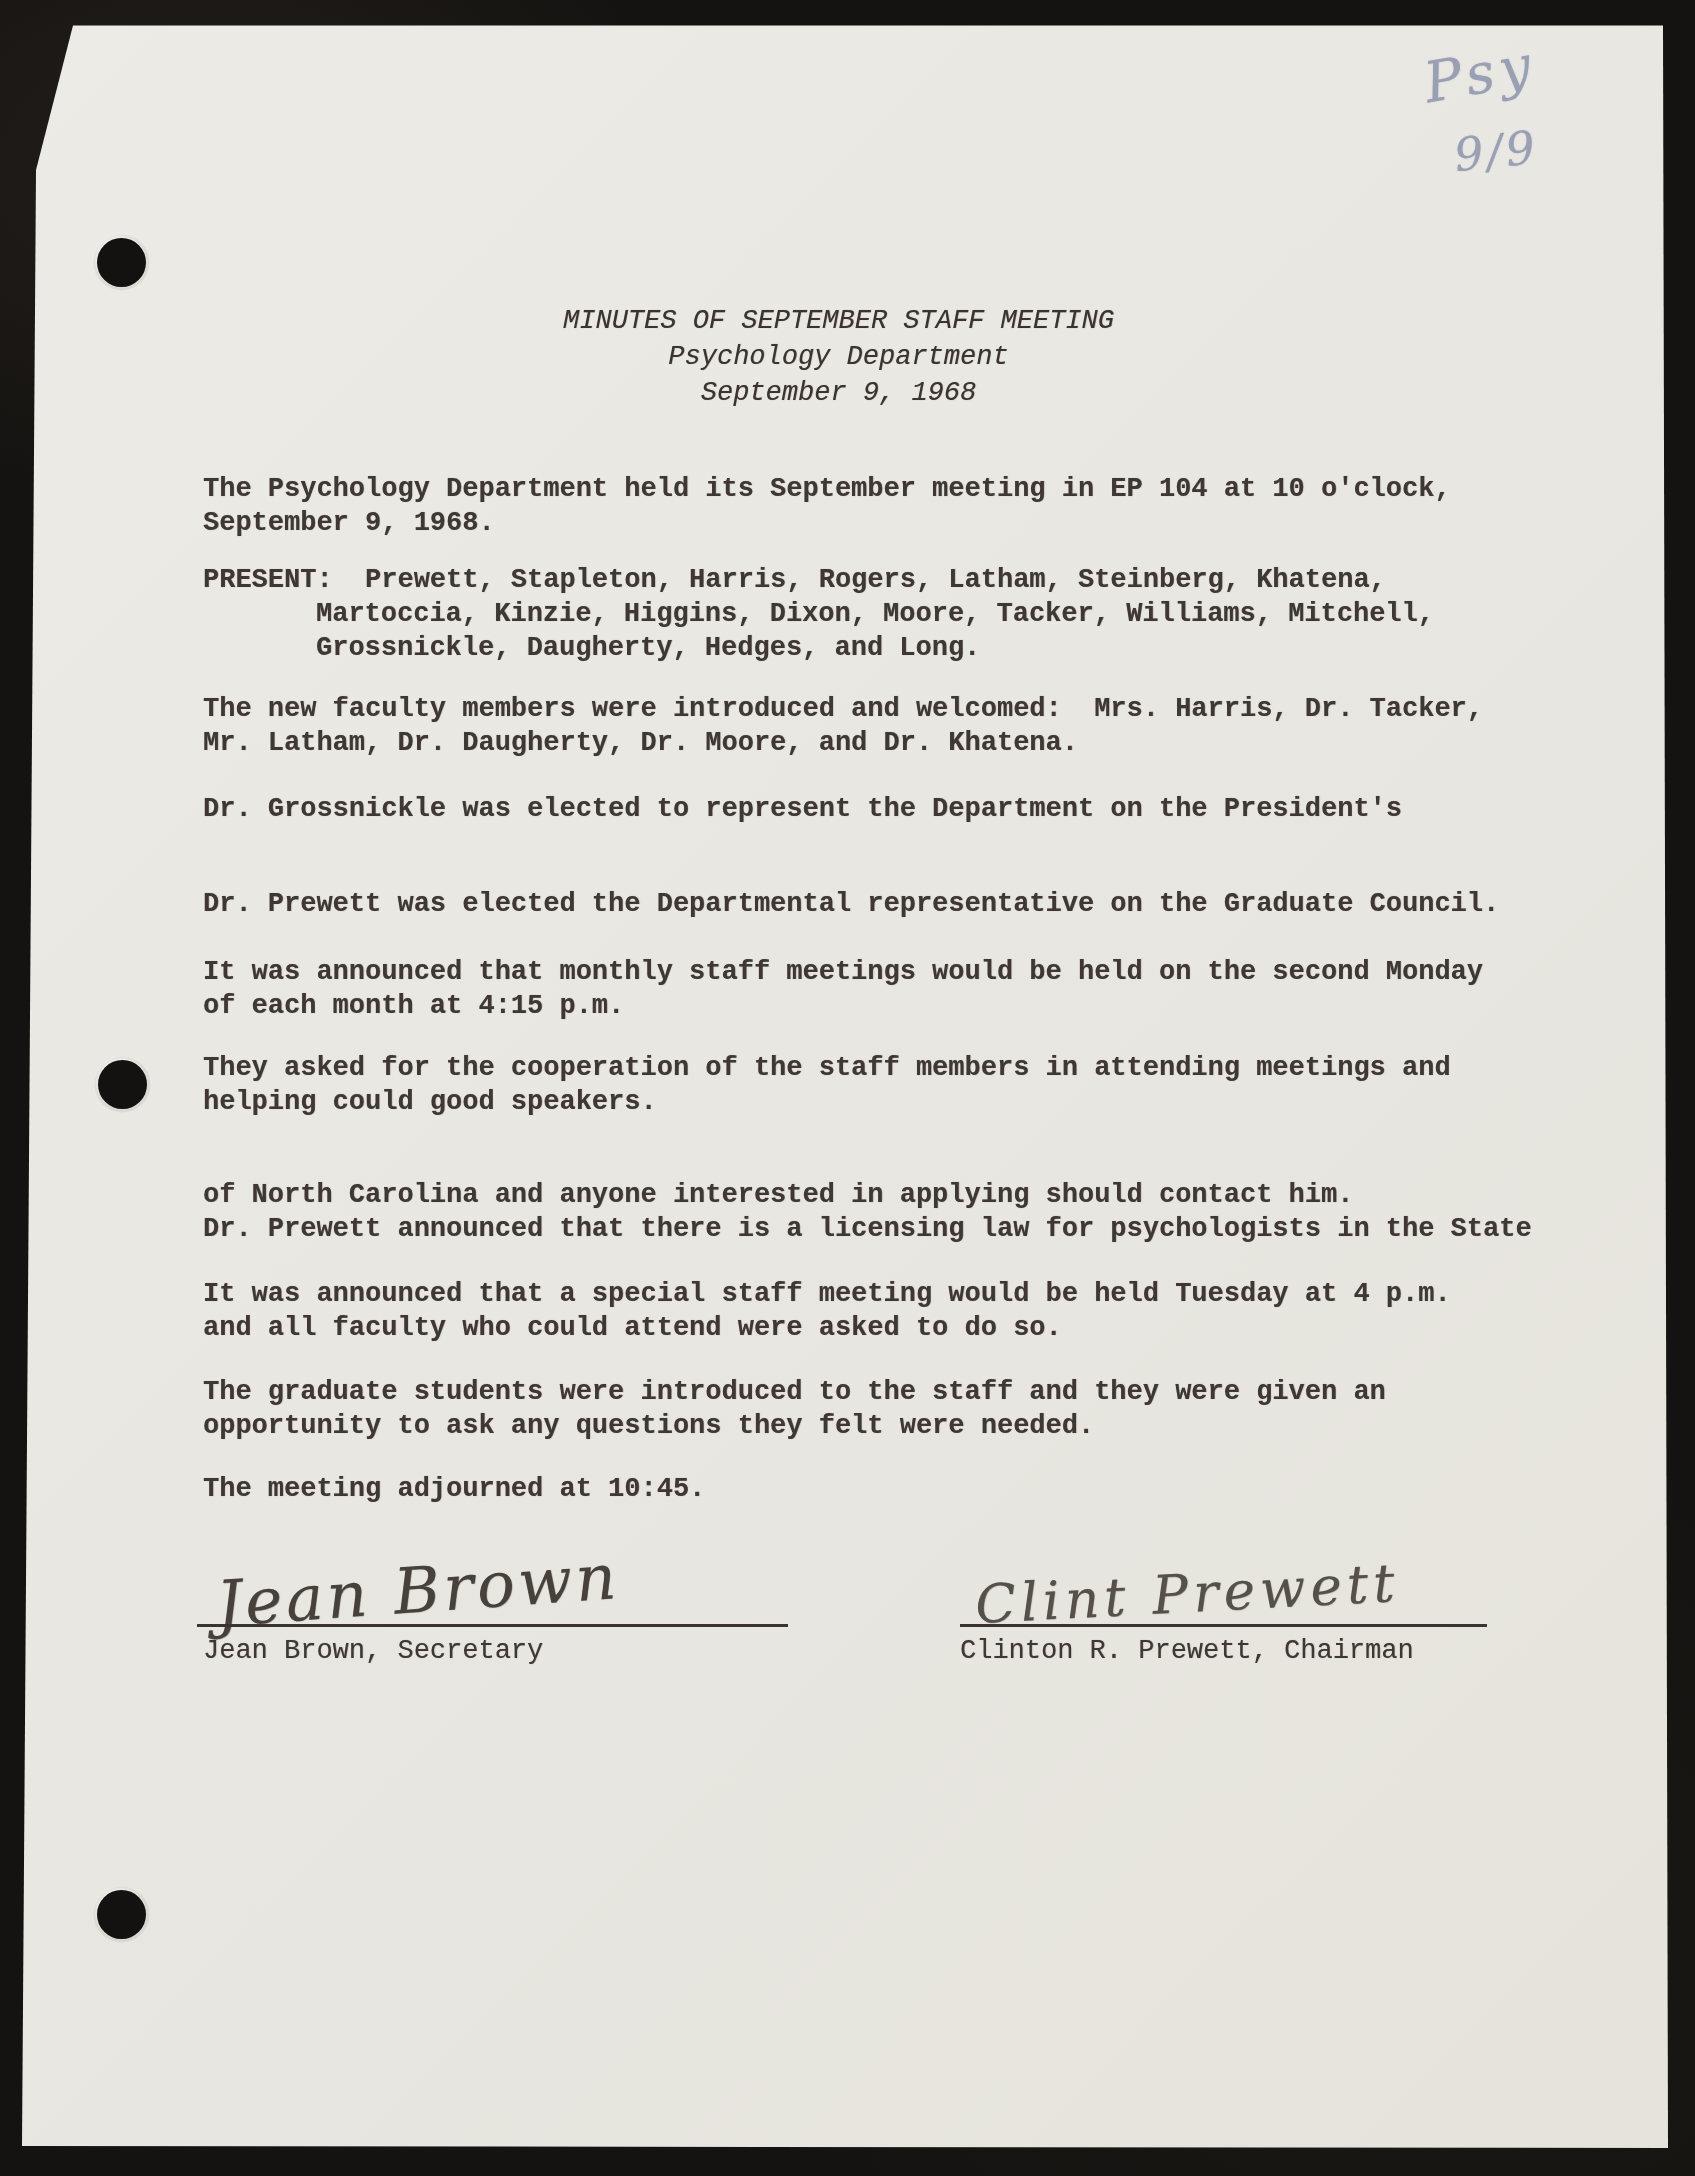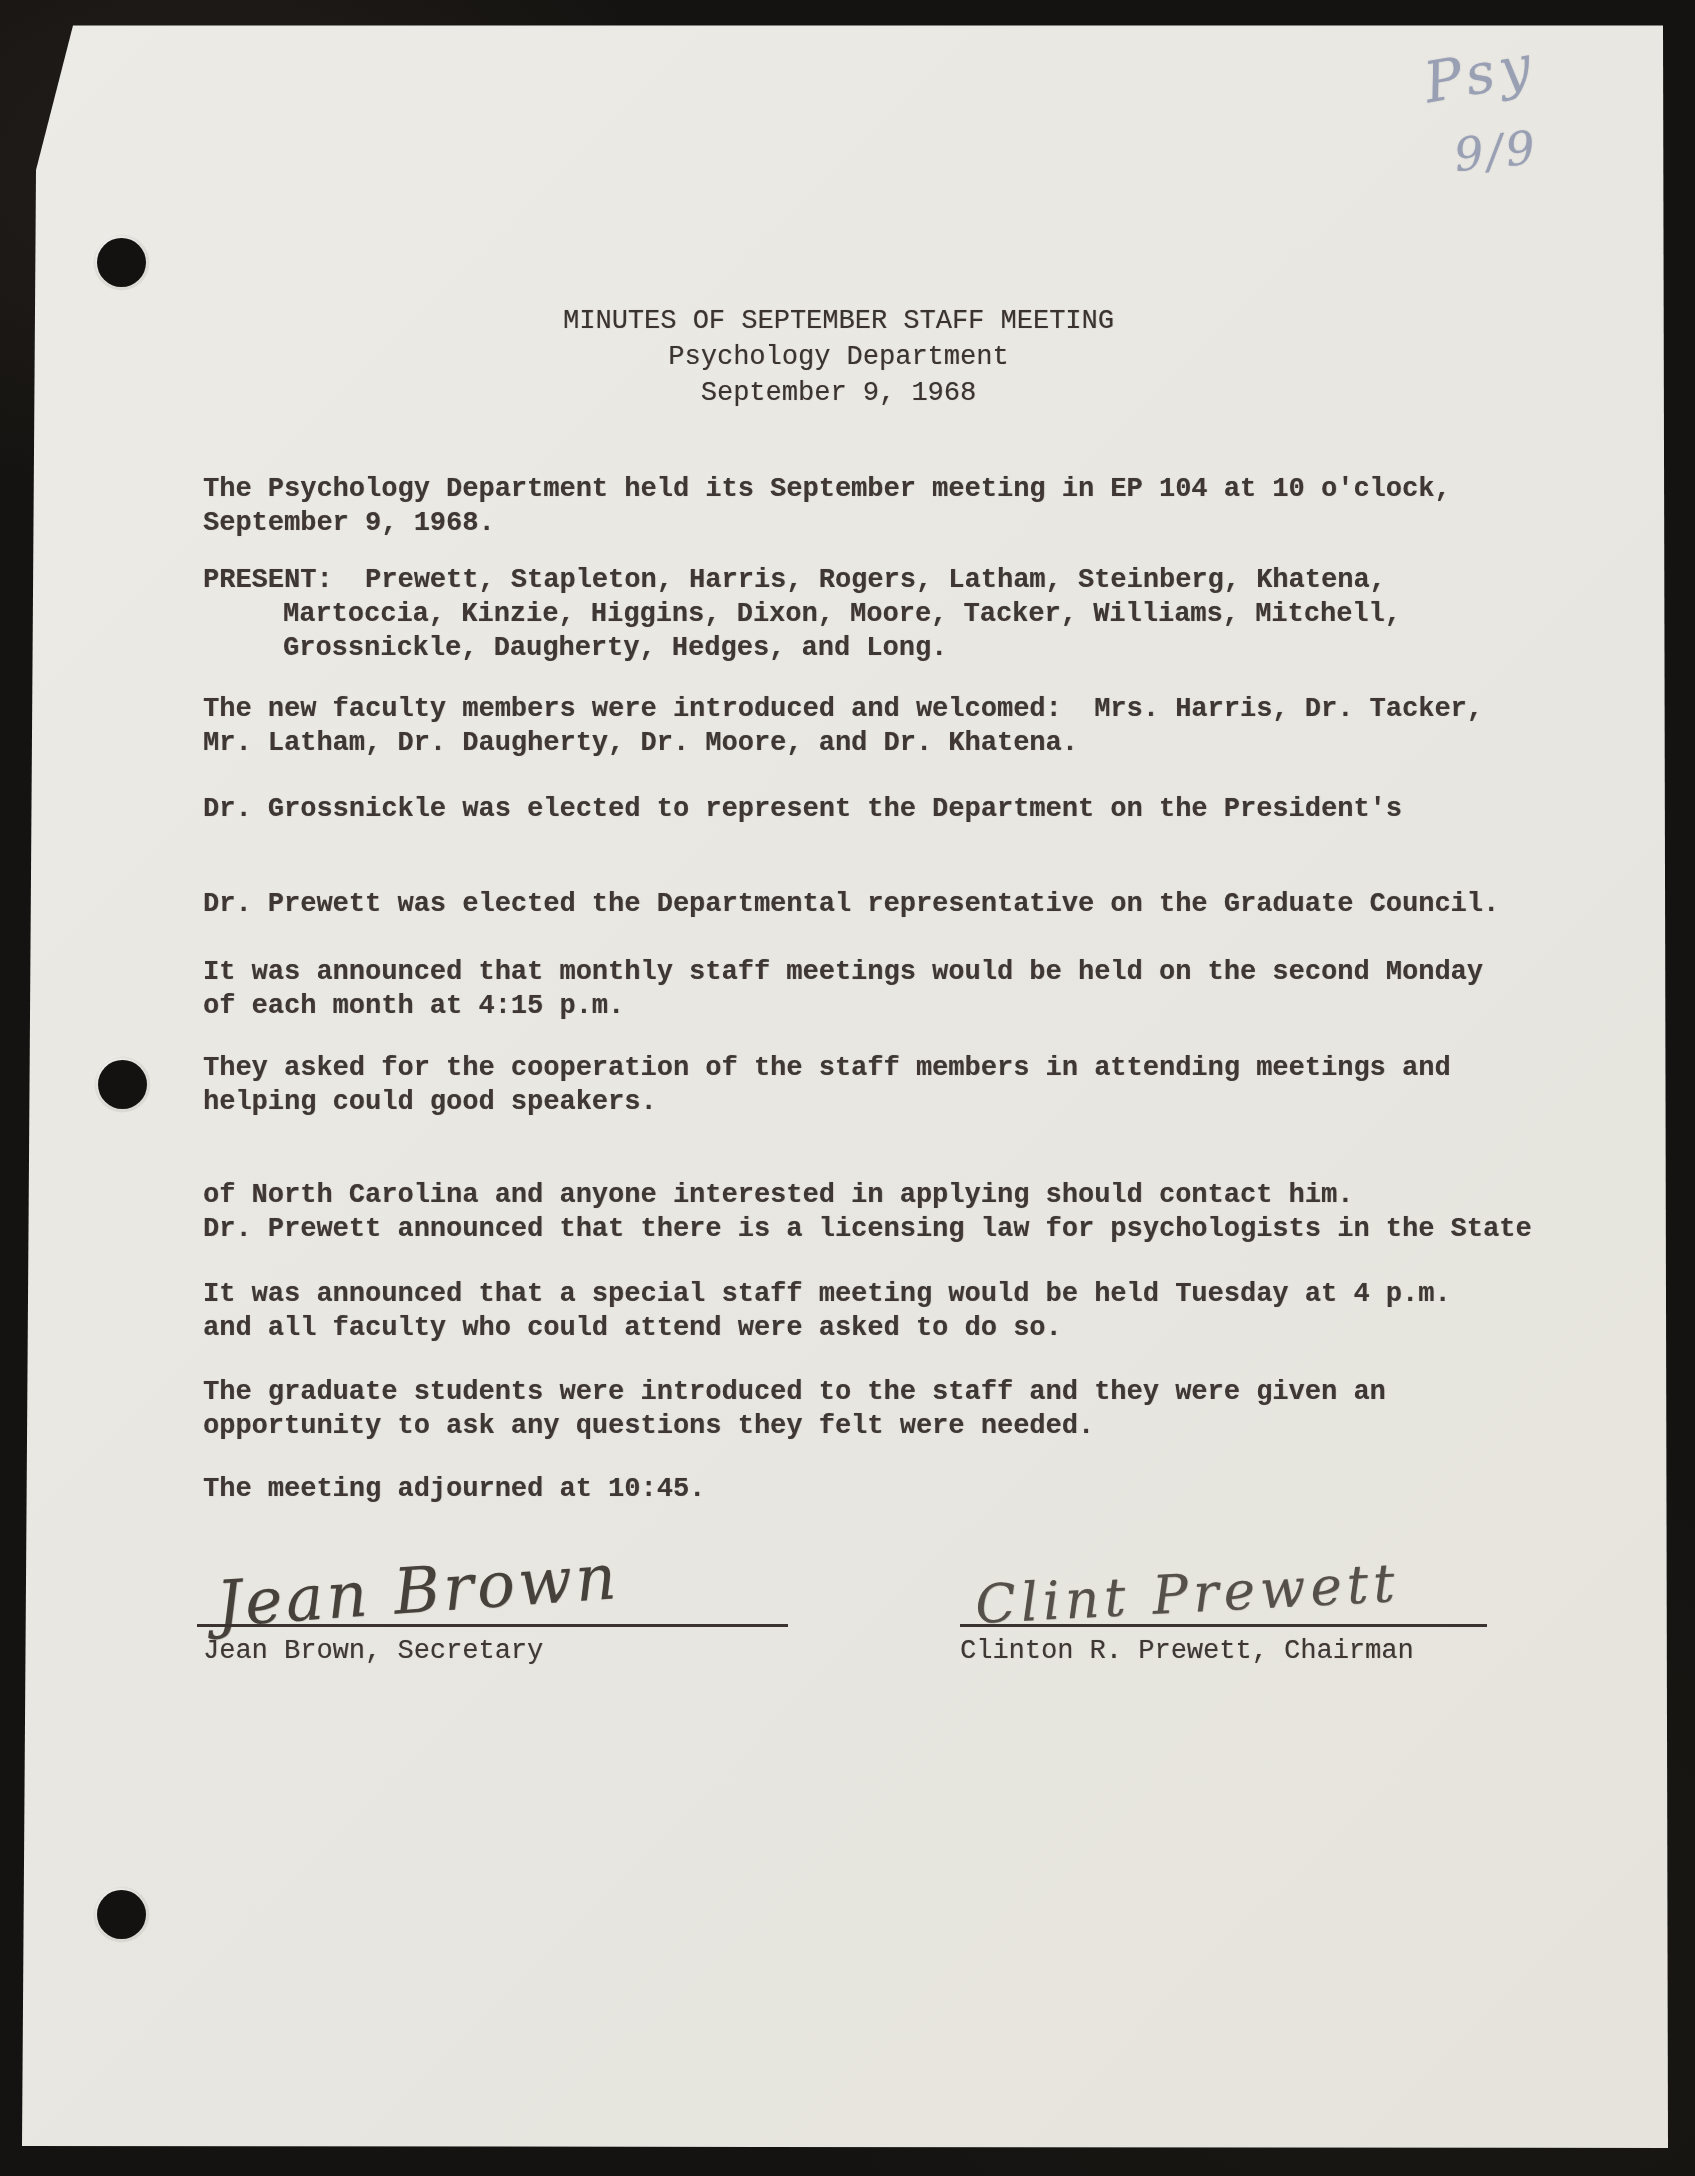--- a/index.html
+++ b/index.html
@@ -22,22 +22,22 @@
     clip-path:polygon(73px 25.4px,1663px 25.4px,1668px 2148px,22px 2146px,36px 170px);
   }
   .line{
     position:relative;
     white-space:pre;
     font-size:27px;line-height:34px;
     color:#3e3733;
     text-shadow:0.4px 0.4px 0.8px rgba(62,55,51,0.45);
   }
   .para{position:absolute;left:203px;font-weight:bold;}
-  .indent{margin-left:80px;}
-  .title-block{position:absolute;left:203px;top:303px;width:1271px;text-align:center;}
+  .indent{margin-left:113px;}
+  .title-block{position:absolute;left:203px;top:303px;width:1271px;text-align:center;font-style:italic;}
   .title-block .line{line-height:36px;color:#3a332f;}
   .note-word,.note-date{
     position:absolute;
     font-family:"DejaVu Serif","Liberation Serif",serif;
     font-style:italic;
     color:#99a0b4;
     text-shadow:0 0 1.3px rgba(150,158,180,0.6);
   }
   .note-word{left:1424px;top:41px;font-size:56px;transform:rotate(-10deg);letter-spacing:5.1px;}
   .note-date{left:1454px;top:124px;font-size:46px;transform:rotate(-6deg);letter-spacing:3.4px;}

